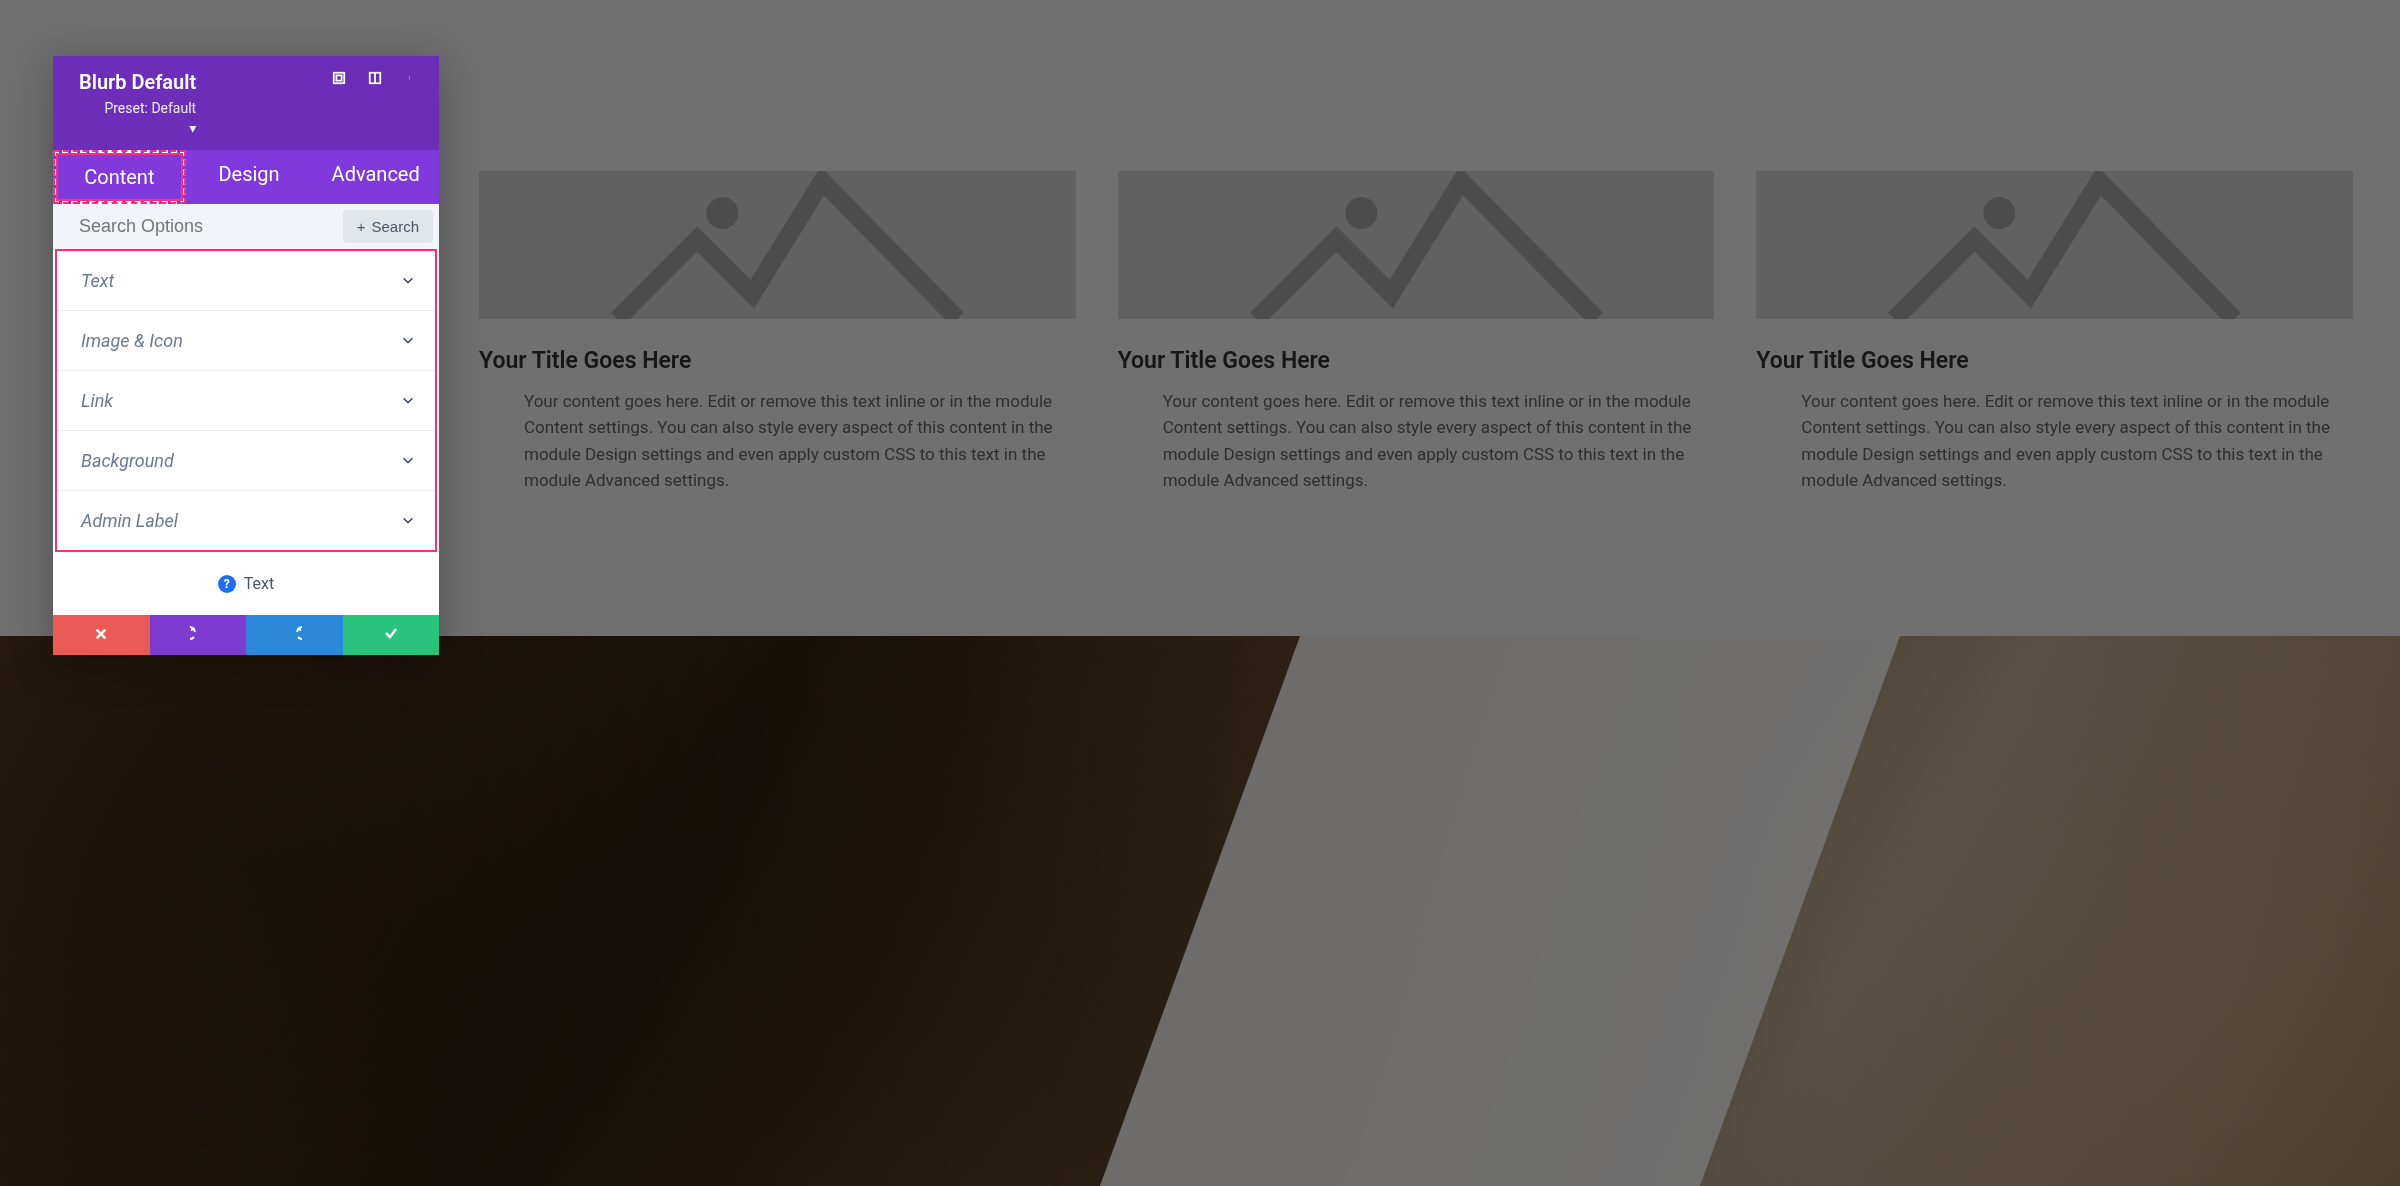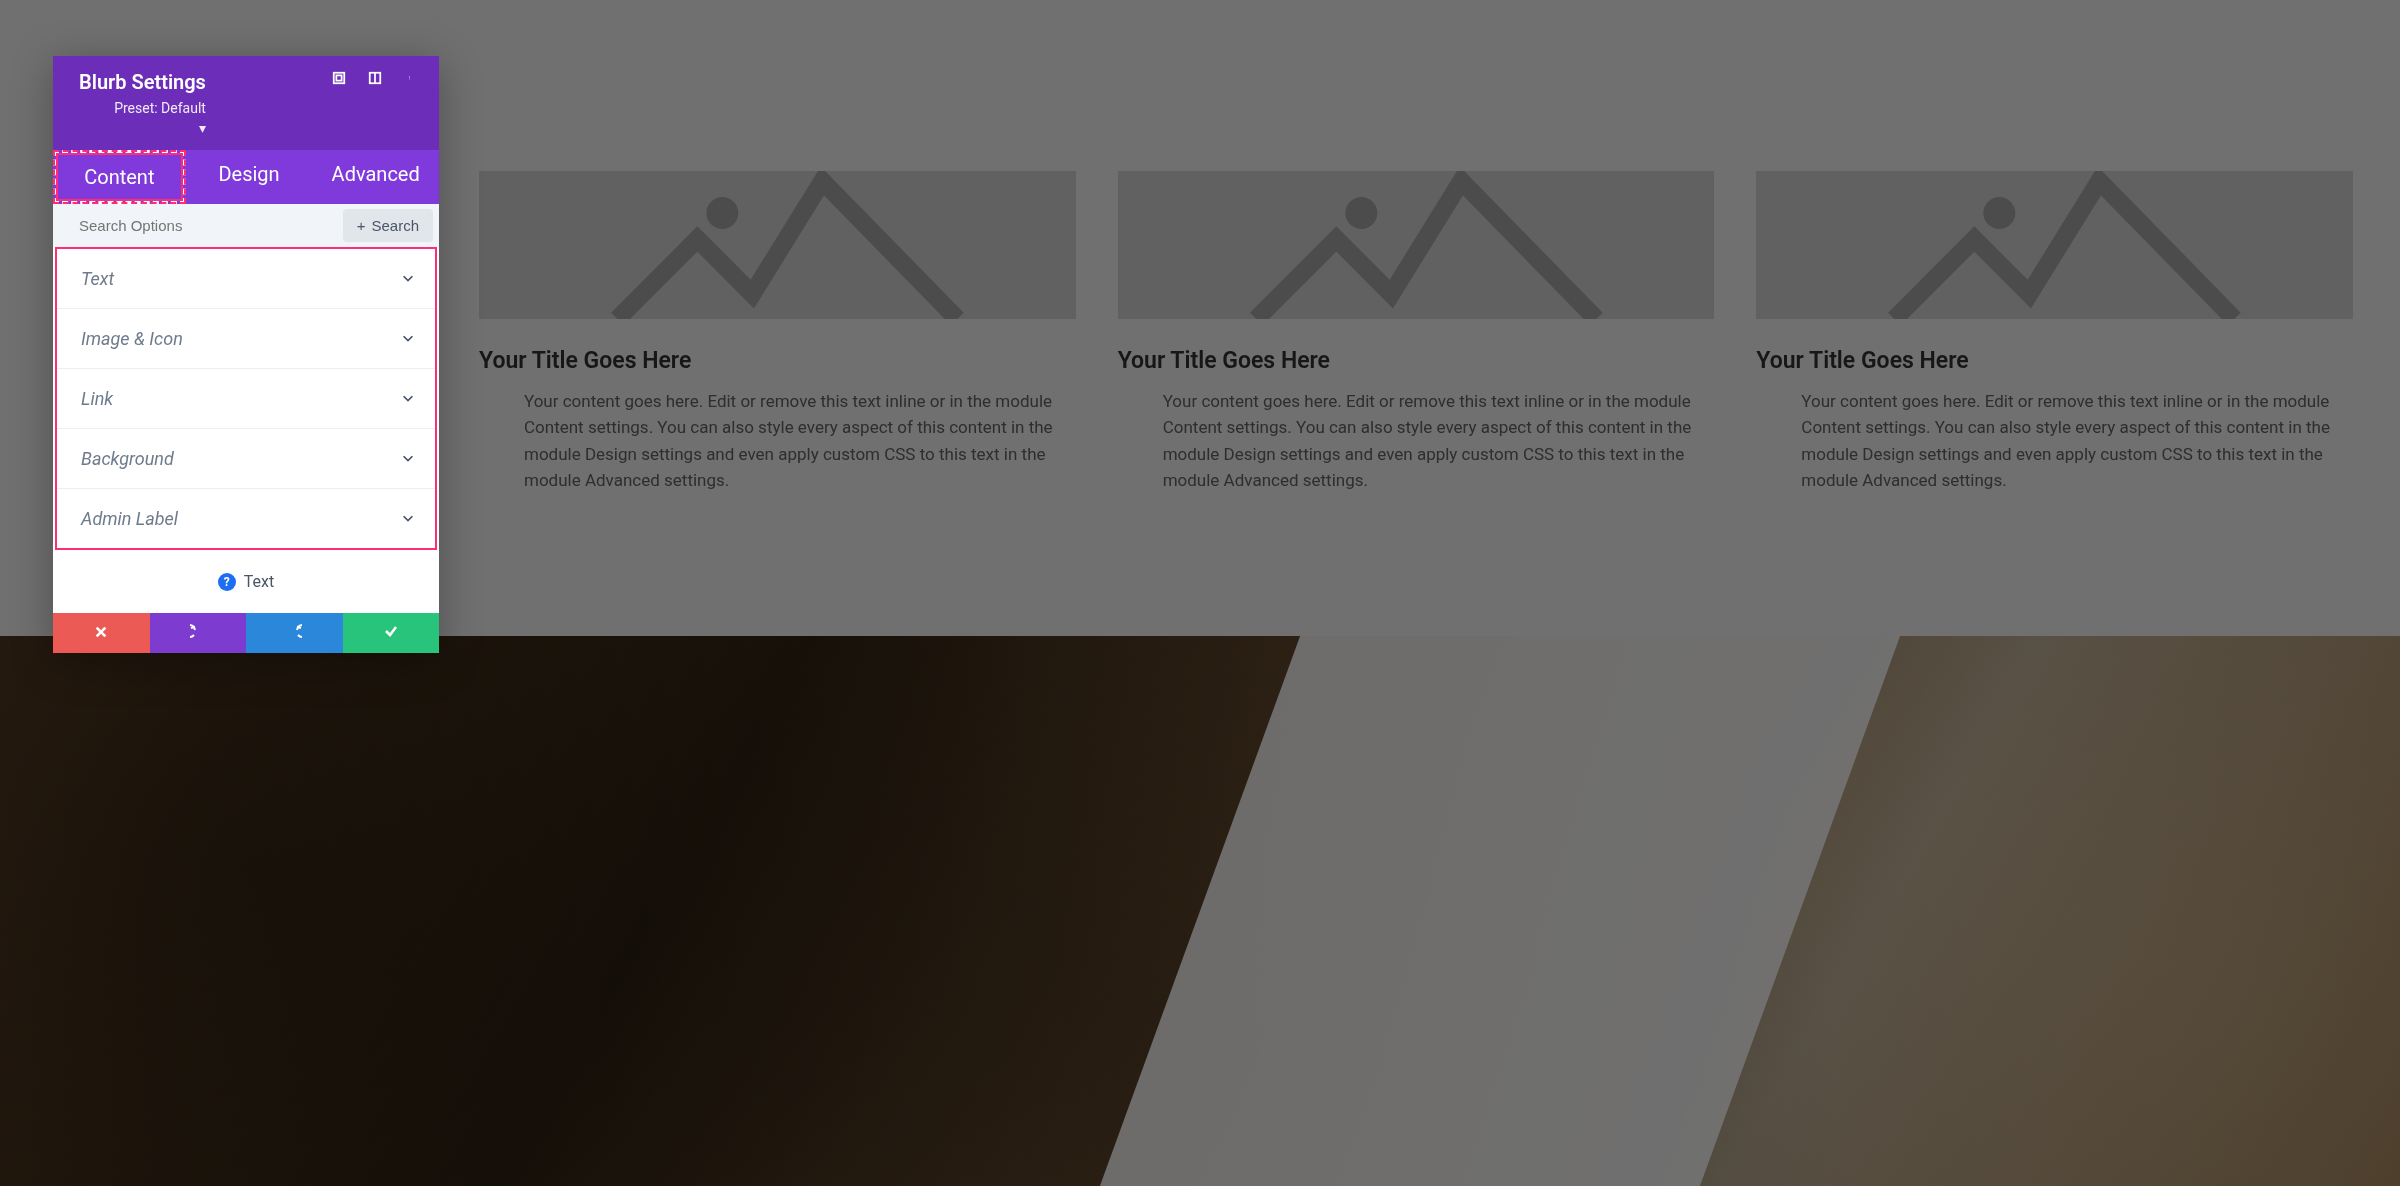--- a/index.html
+++ b/index.html
@@ -127,21 +127,21 @@
 .search-row {
   display: flex;
   align-items: center;
   background: #f1f5f9;
 }
 .search-input {
   flex: 1;
   border: none;
   background: transparent;
   padding: 12px 16px 12px 26px;
-  font-size: 15px;
+  font-size: 18px;
   color: #888;
   outline: none;
 }
 .filter-btn {
   display: flex;
   align-items: center;
   gap: 6px;
   background: #e1e6eb;
   border: none;
   padding: 8px 14px;
@@ -240,21 +240,21 @@
     <h3 class="blurb-title">Your Title Goes Here</h3>
     <p class="blurb-text">Your content goes here. Edit or remove this text inline or in the module Content settings. You can also style every aspect of this content in the module Design settings and even apply custom CSS to this text in the module Advanced settings.</p>
   </div>
 </div>
 
 <div class="bg-overlay"></div>
 
 <div class="panel">
   <div class="panel-header">
     <div class="panel-title-block">
-      <div class="panel-title">Blurb Settings</div>
+      <div class="panel-title">Blurb Default</div>
       <div class="panel-preset">
         <span>Preset: Default</span>
         <span>▾</span>
       </div>
     </div>
     <div class="panel-header-icons">
       <div class="hdr-icon">
         <svg viewBox="0 0 16 16" width="14" height="14" fill="none" stroke="#fff" stroke-width="2">
             <rect x="2" y="2" width="12" height="12"></rect>
             <rect x="5" y="5" width="6" height="6"></rect>

